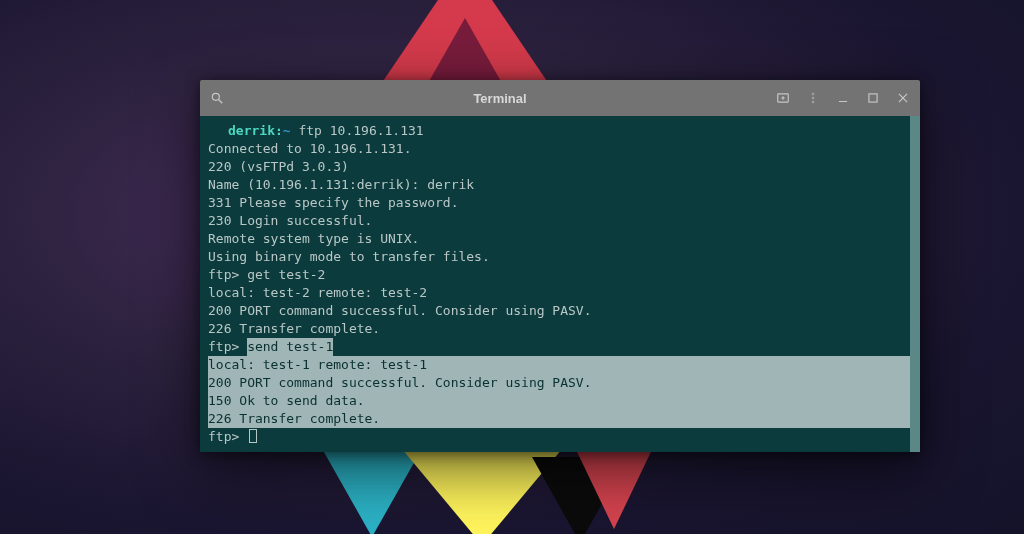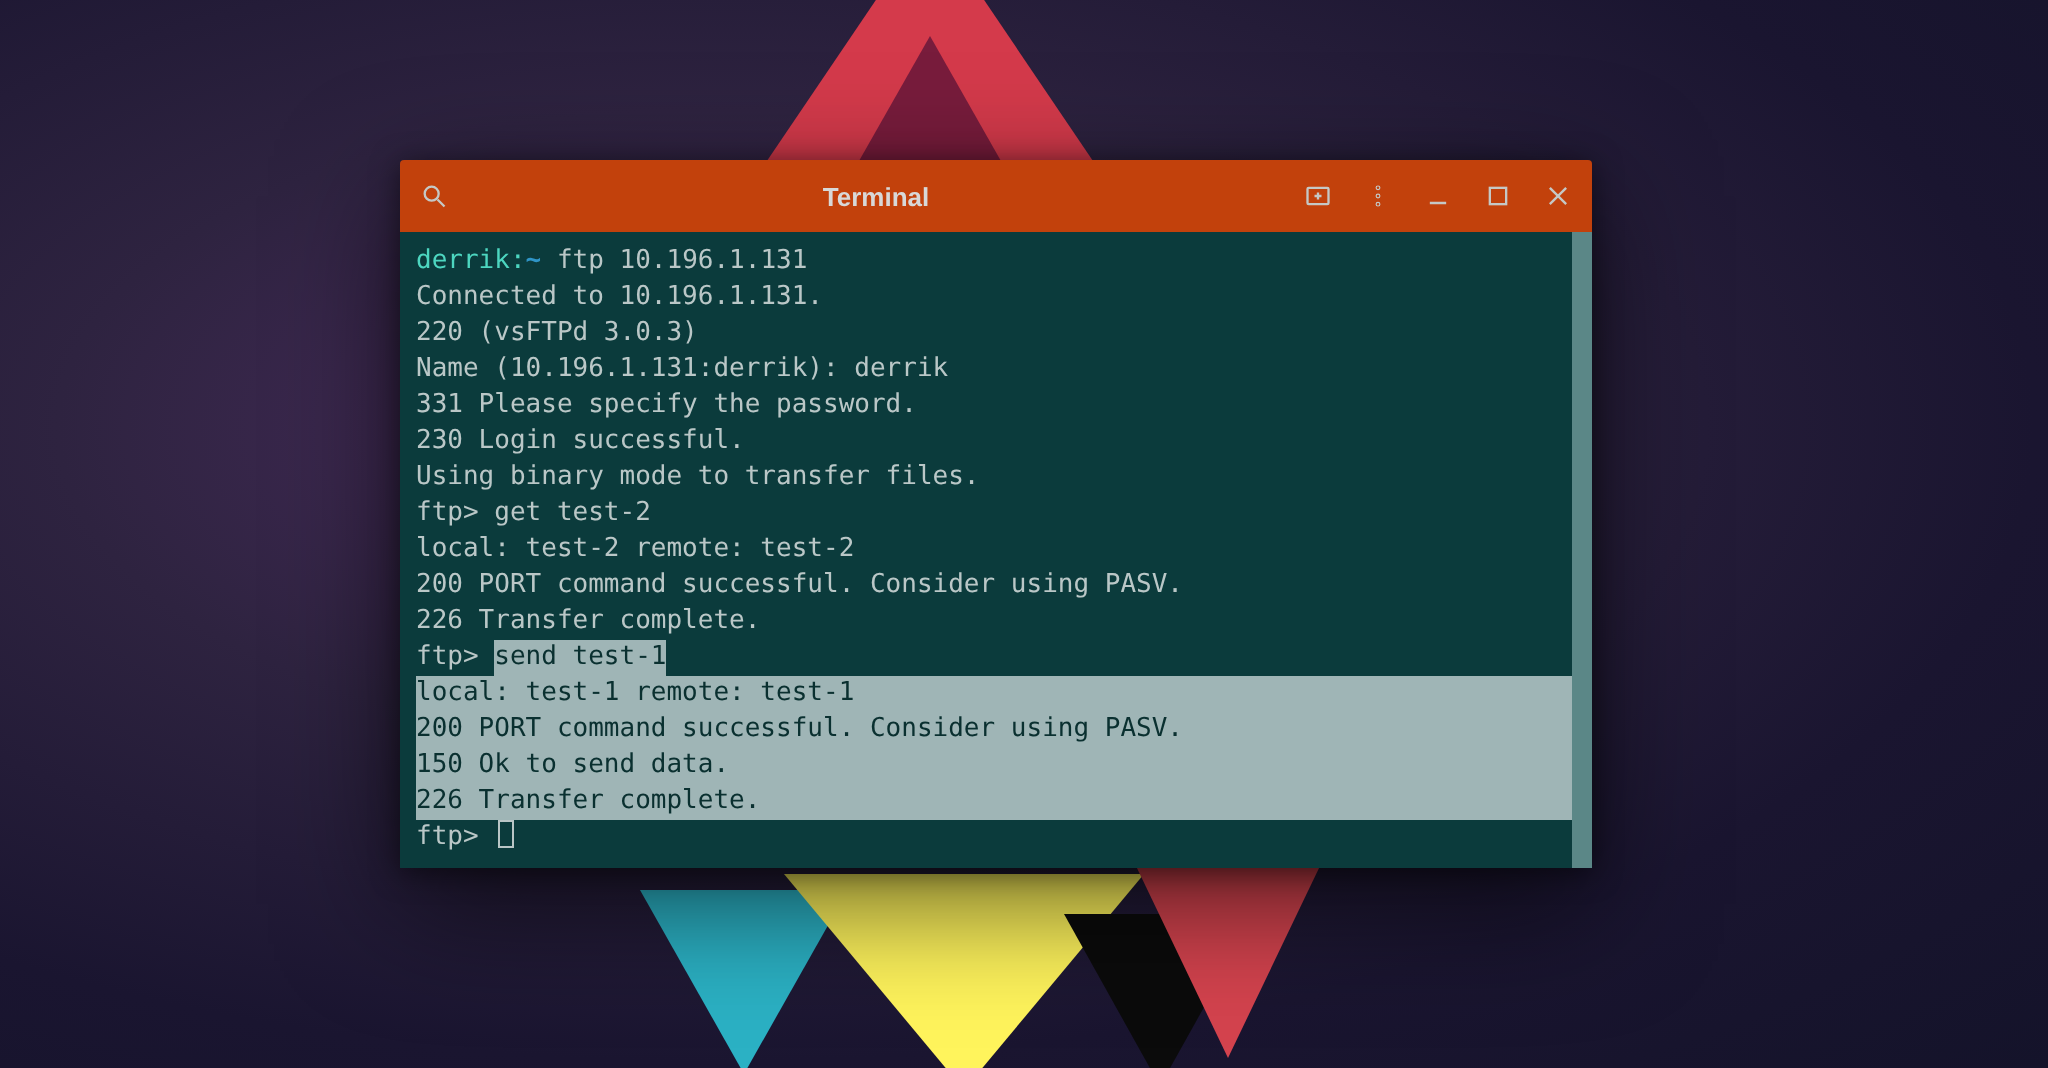--- a/index.html
+++ b/index.html
@@ -35,22 +35,22 @@
       border-top: 86px solid #0b0b0b; }
     .lower-red { position: absolute; top: -12px; left: 248px; width: 0; height: 0;
       border-left: 46px solid transparent; border-right: 46px solid transparent;
       border-top: 96px solid #d4434e; }
 
     
     .terminal-window {
       position: absolute;
       left: 200px;
       top: 80px;
-      width: 596px;
-      background: #c2410c;
+      width: 720px;
+      background: #737373;
       box-shadow: 0 18px 60px rgba(0,0,0,0.6), 0 2px 14px rgba(0,0,0,0.5);
       border-radius: 2px 2px 0 0;
       overflow: hidden;
     }
     .titlebar {
       display: flex; align-items: center; height: 36px;
       padding: 0 10px; color: #c5c8c6;
     }
     .titlebar .title { flex: 1; text-align: center; font-size: 13px; font-weight: 600; color: #d8d8d8; }
     .tb-left, .tb-right { display: flex; align-items: center; gap: 14px; }
@@ -68,21 +68,21 @@
       position: relative;
     }
     .terminal-scrollbar {
       position: absolute; right: 0; top: 0; bottom: 0; width: 10px;
       background: #275457;
     }
     .terminal-scrollbar .thumb { position: absolute; left: 0; right: 0; top: 0; height: 100%; background: #5b8787; }
     .line { white-space: pre; padding-right: 14px; }
     .selected { background: #9fb5b6; color: #0a3030; }
     .selected-partial { display:inline-block; }
-    .prompt-user { color: #4dd6c0; font-weight: normal; }
+    .prompt-user { color: #4dd6c0; font-weight: bold; margin-left: 20px; }
     .prompt-tilde { color: #2f95c7; font-weight: bold; }
     .cursor {
       display: inline-block; width: 8px; height: 14px;
       border: 1px solid #b9c6c6; margin-left: 2px; vertical-align: -2px;
     }
   </style>
 </head>
 <body>
 
 <div class="bg-shapes">
@@ -141,20 +141,21 @@
     </div>
   </div>
 
   <div class="terminal-body">
     <div class="line"><span class="prompt-user">derrik:</span><span class="prompt-tilde">~</span> <span>ftp 10.196.1.131</span></div>
     <div class="line">Connected to 10.196.1.131.</div>
     <div class="line">220 (vsFTPd 3.0.3)</div>
     <div class="line">Name (10.196.1.131:derrik): derrik</div>
     <div class="line">331 Please specify the password.</div>
     <div class="line">230 Login successful.</div>
+    <div class="line">Remote system type is UNIX.</div>
     <div class="line">Using binary mode to transfer files.</div>
     <div class="line"><span>ftp&gt; </span><span>get test-2</span></div>
     <div class="line">local: test-2 remote: test-2</div>
     <div class="line">200 PORT command successful. Consider using PASV.</div>
     <div class="line">226 Transfer complete.</div>
     <div class="line"><span>ftp&gt; </span><span class="selected selected-partial">send test-1</span></div>
     <div class="line selected">local: test-1 remote: test-1</div>
     <div class="line selected">200 PORT command successful. Consider using PASV.</div>
     <div class="line selected">150 Ok to send data.</div>
     <div class="line selected">226 Transfer complete.</div>

